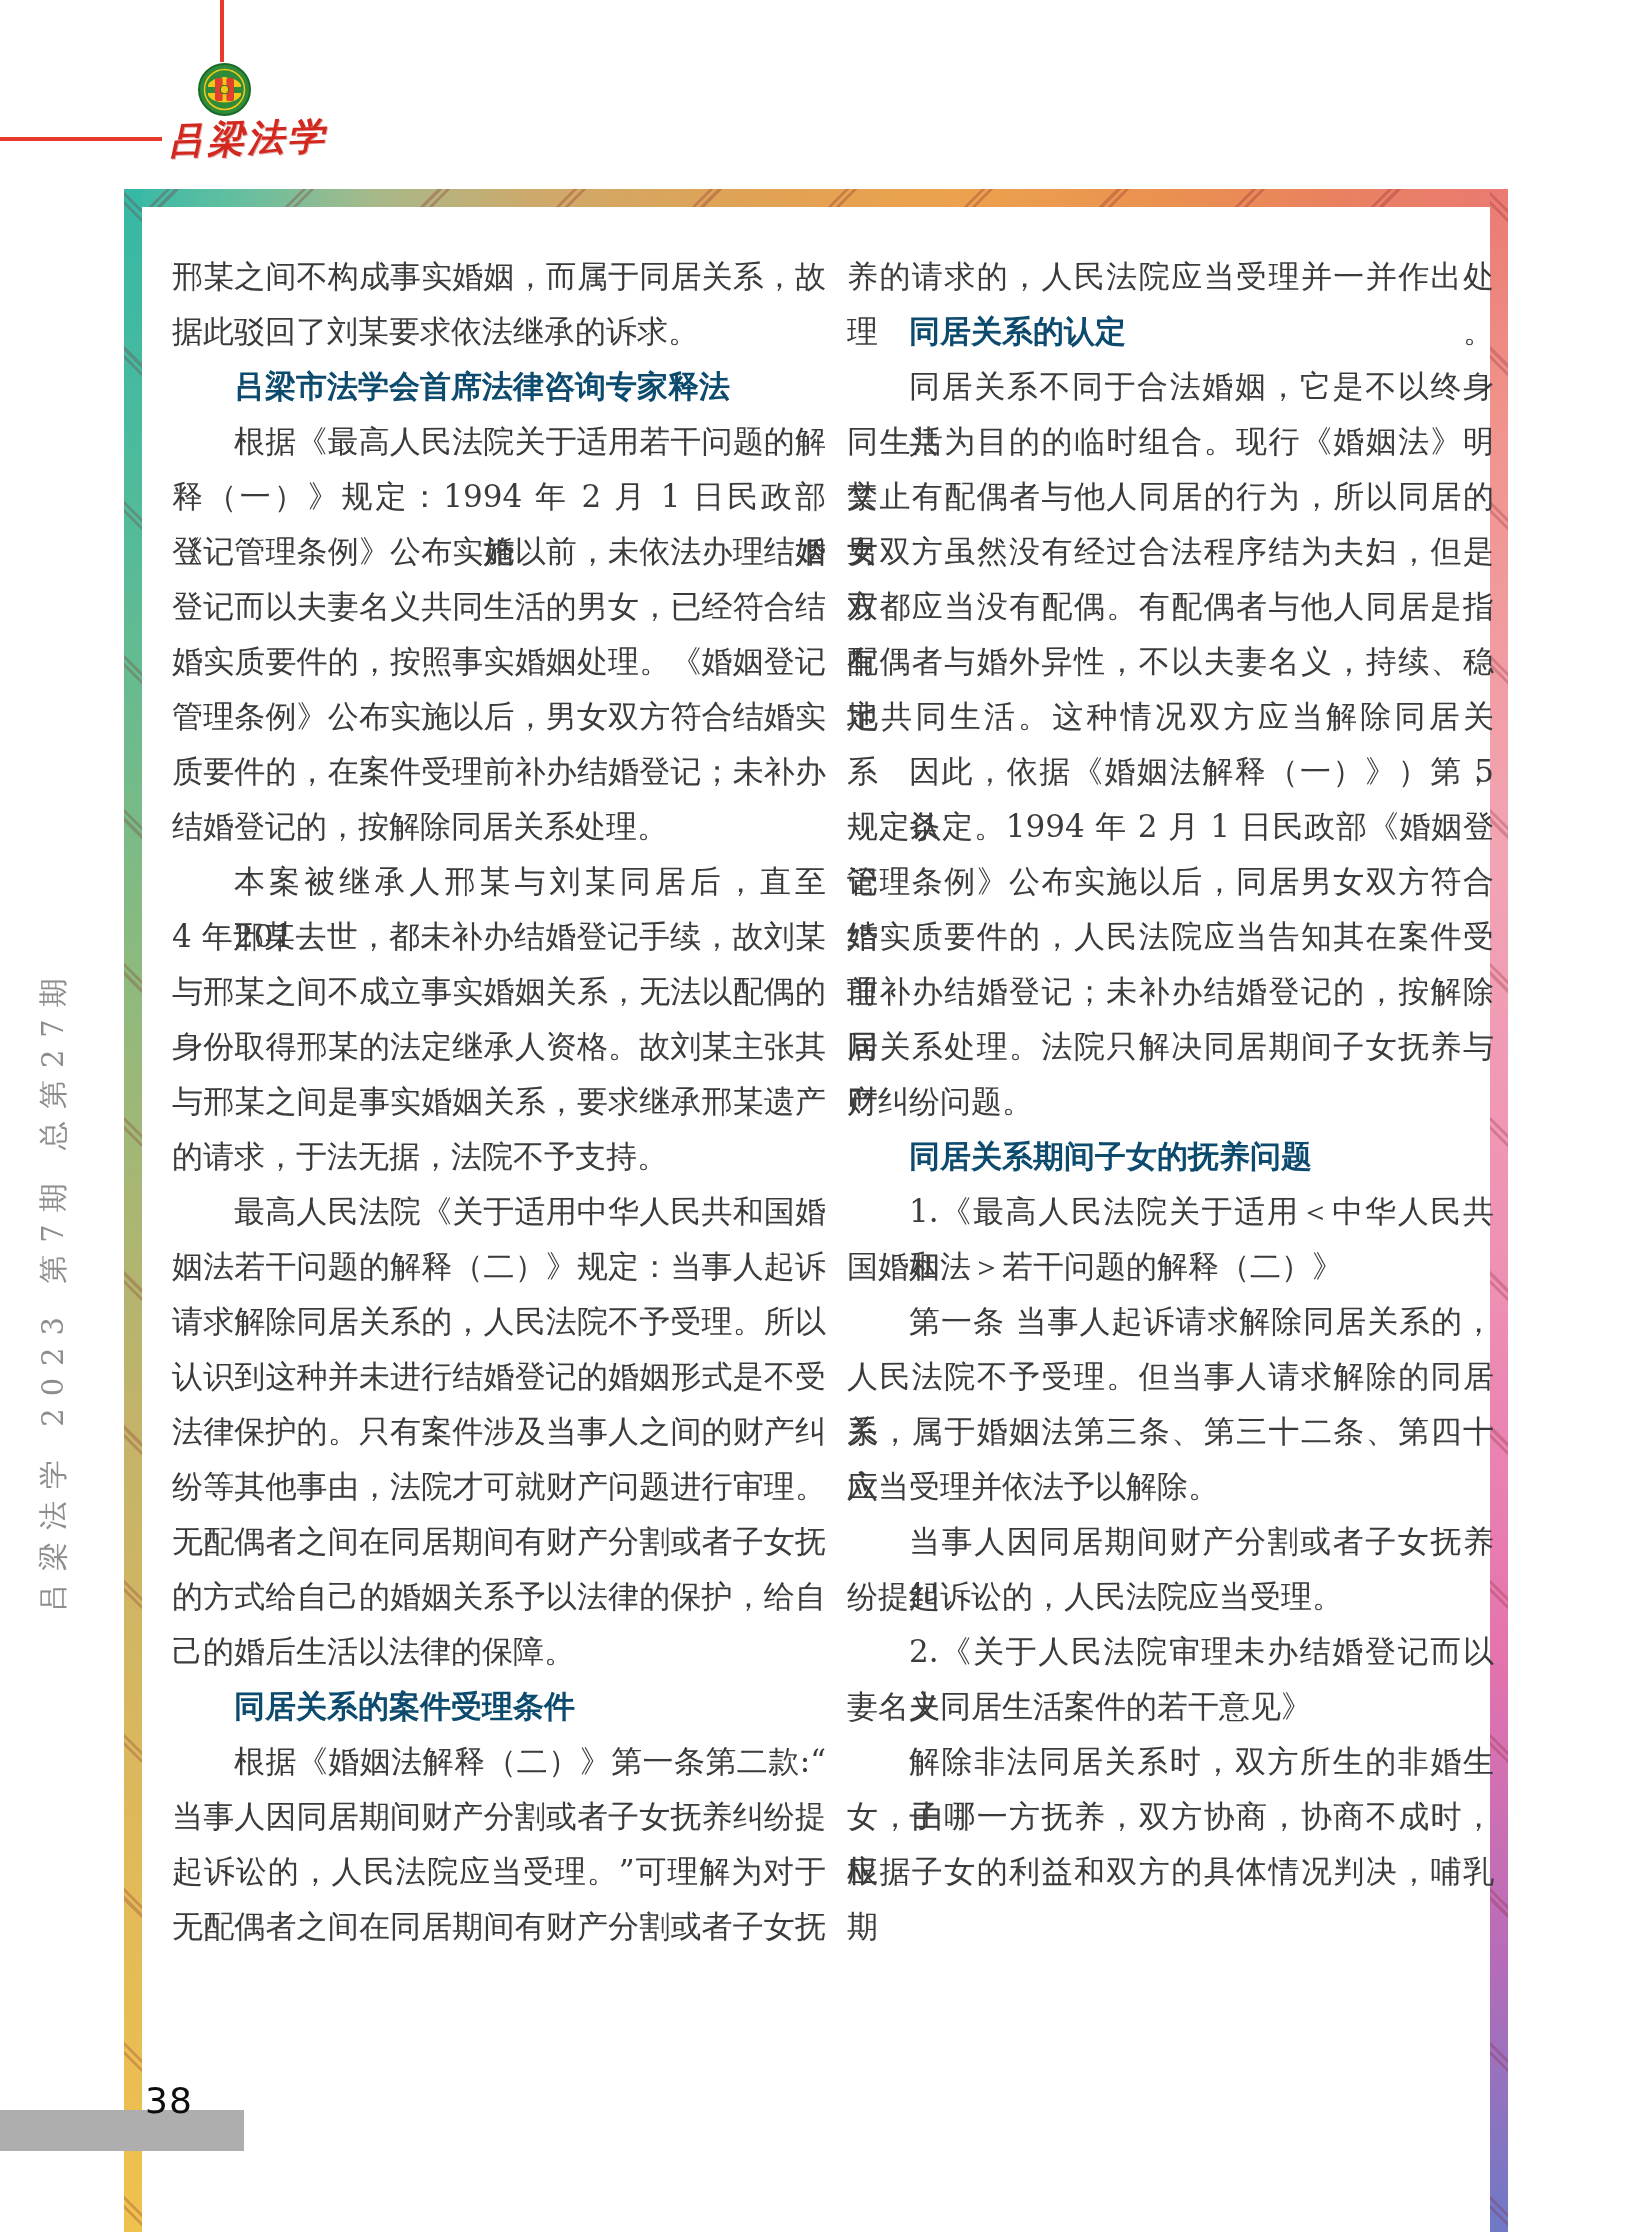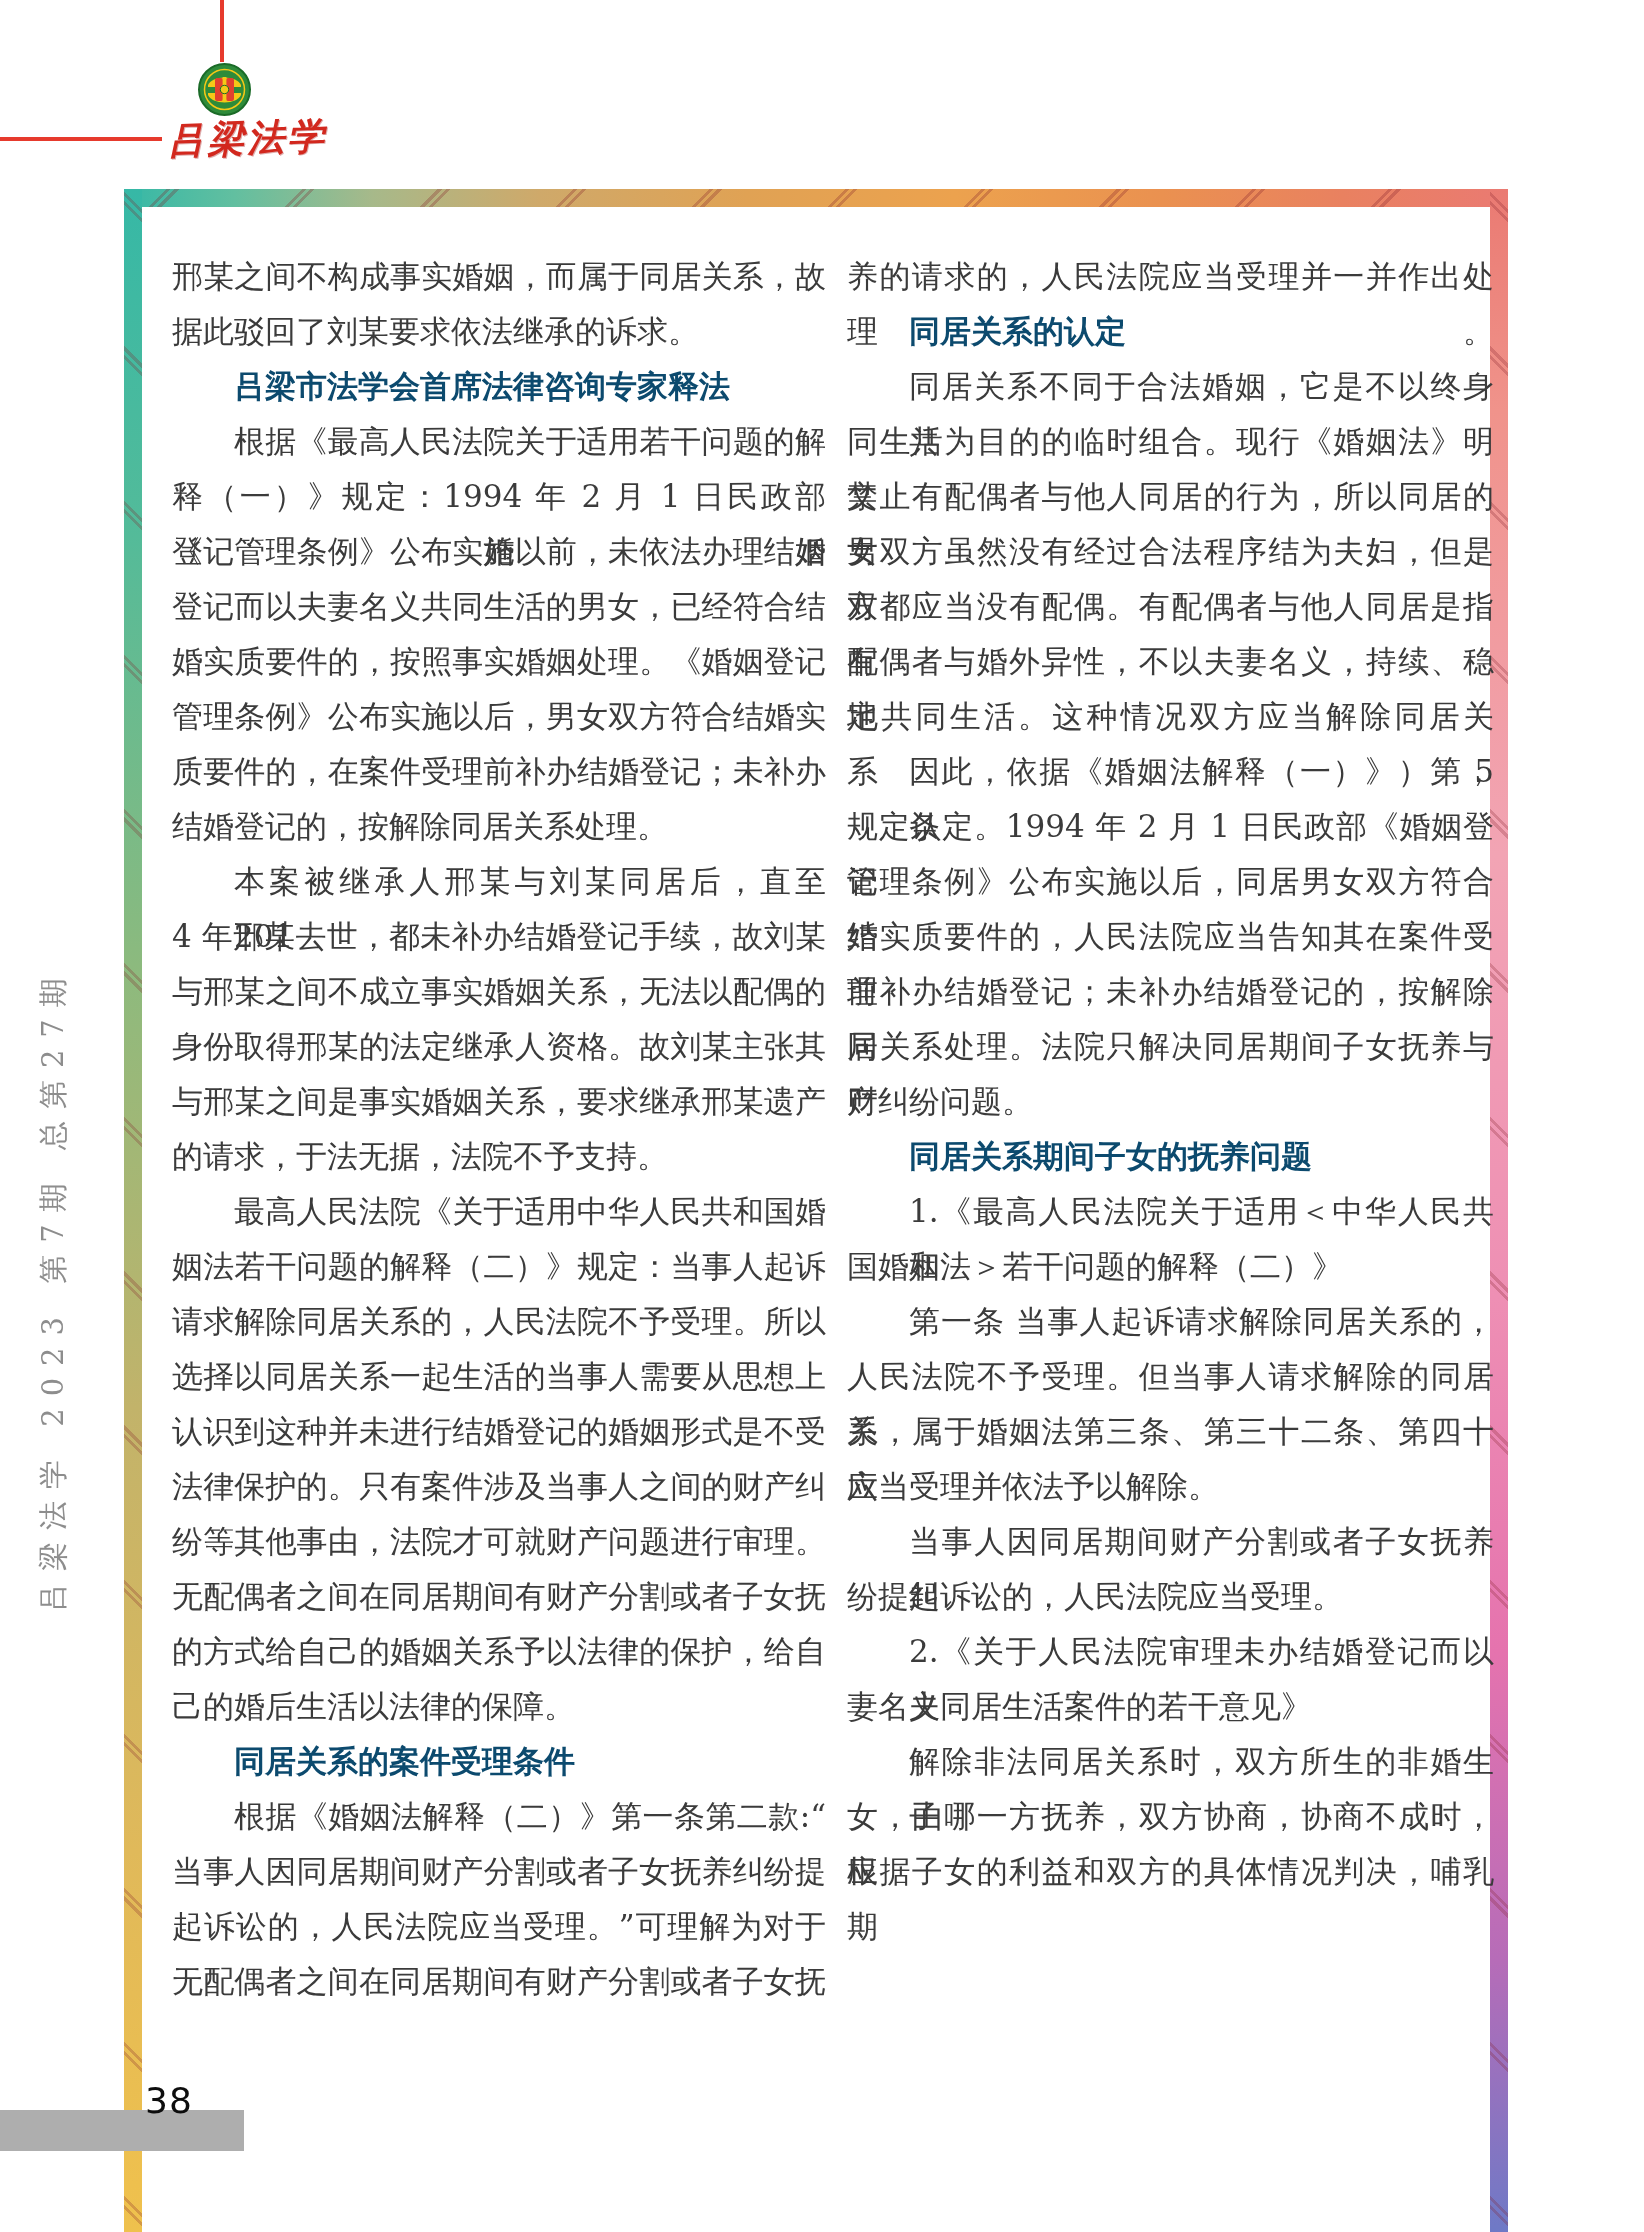--- a/index.html
+++ b/index.html
@@ -94,21 +94,20 @@
       <div class="line">结婚登记的，按解除同居关系处理。</div>
       <div class="line ind just">本案被继承人邢某与刘某同居后，直至 201</div>
       <div class="line just">4 年邢某去世，都未补办结婚登记手续，故刘某</div>
       <div class="line just">与邢某之间不成立事实婚姻关系，无法以配偶的</div>
       <div class="line just">身份取得邢某的法定继承人资格。故刘某主张其</div>
       <div class="line just">与邢某之间是事实婚姻关系，要求继承邢某遗产</div>
       <div class="line">的请求，于法无据，法院不予支持。</div>
       <div class="line ind just">最高人民法院《关于适用中华人民共和国婚</div>
       <div class="line just">姻法若干问题的解释（二）》规定：当事人起诉</div>
       <div class="line just">请求解除同居关系的，人民法院不予受理。所以</div>
-      <div class="line just">选择以同居关系一起生活的当事人需要从思想上</div>
       <div class="line just">认识到这种并未进行结婚登记的婚姻形式是不受</div>
       <div class="line just">法律保护的。只有案件涉及当事人之间的财产纠</div>
       <div class="line just">纷等其他事由，法院才可就财产问题进行审理。</div>
       <div class="line just">无配偶者之间在同居期间有财产分割或者子女抚</div>
       <div class="line just">的方式给自己的婚姻关系予以法律的保护，给自</div>
       <div class="line">己的婚后生活以法律的保障。</div>
       <div class="line head ind">同居关系的案件受理条件</div>
       <div class="line ind just">根据《婚姻法解释（二）》第一条第二款:“</div>
       <div class="line just">当事人因同居期间财产分割或者子女抚养纠纷提</div>
       <div class="line just">起诉讼的，人民法院应当受理。”可理解为对于</div>

